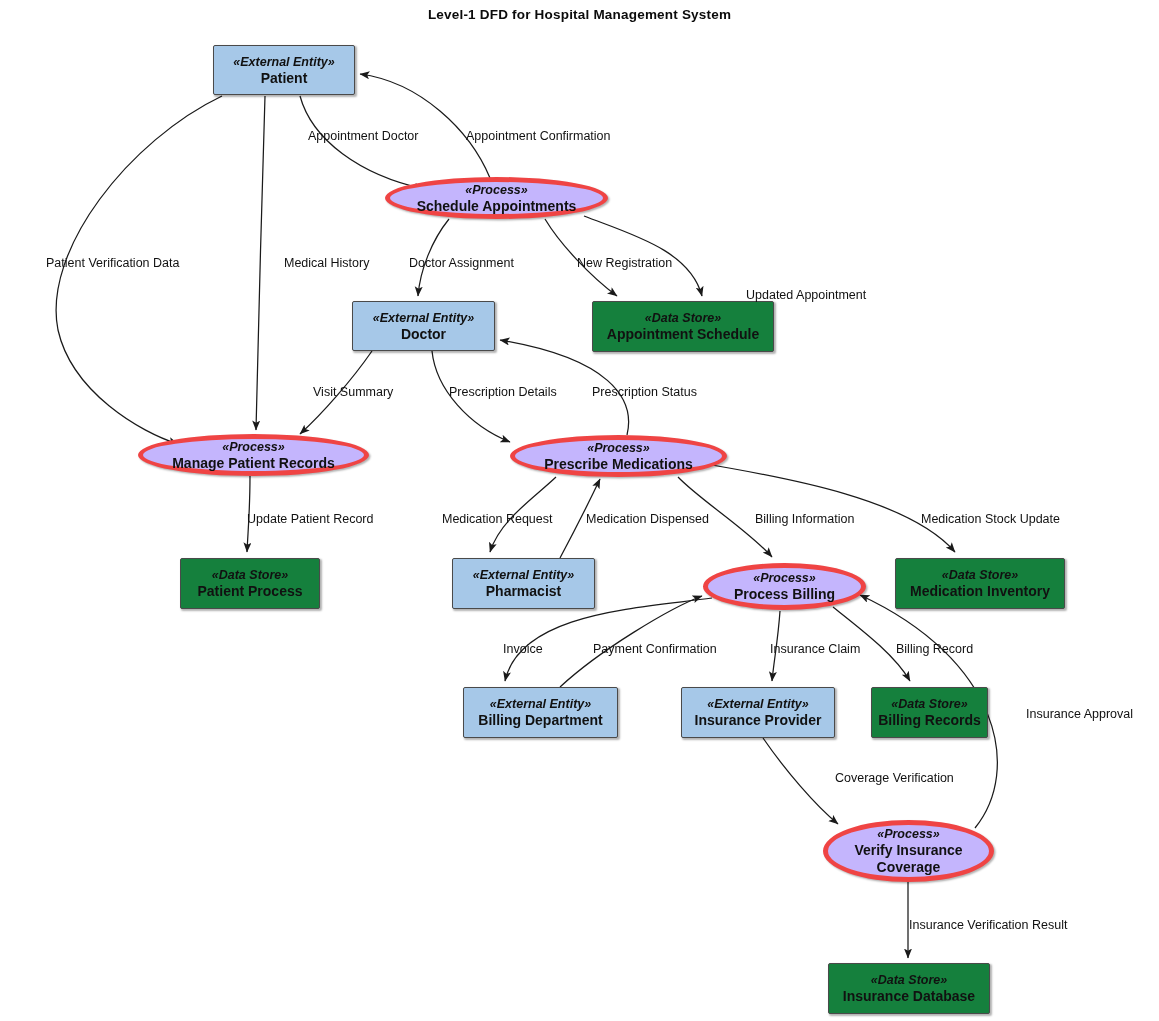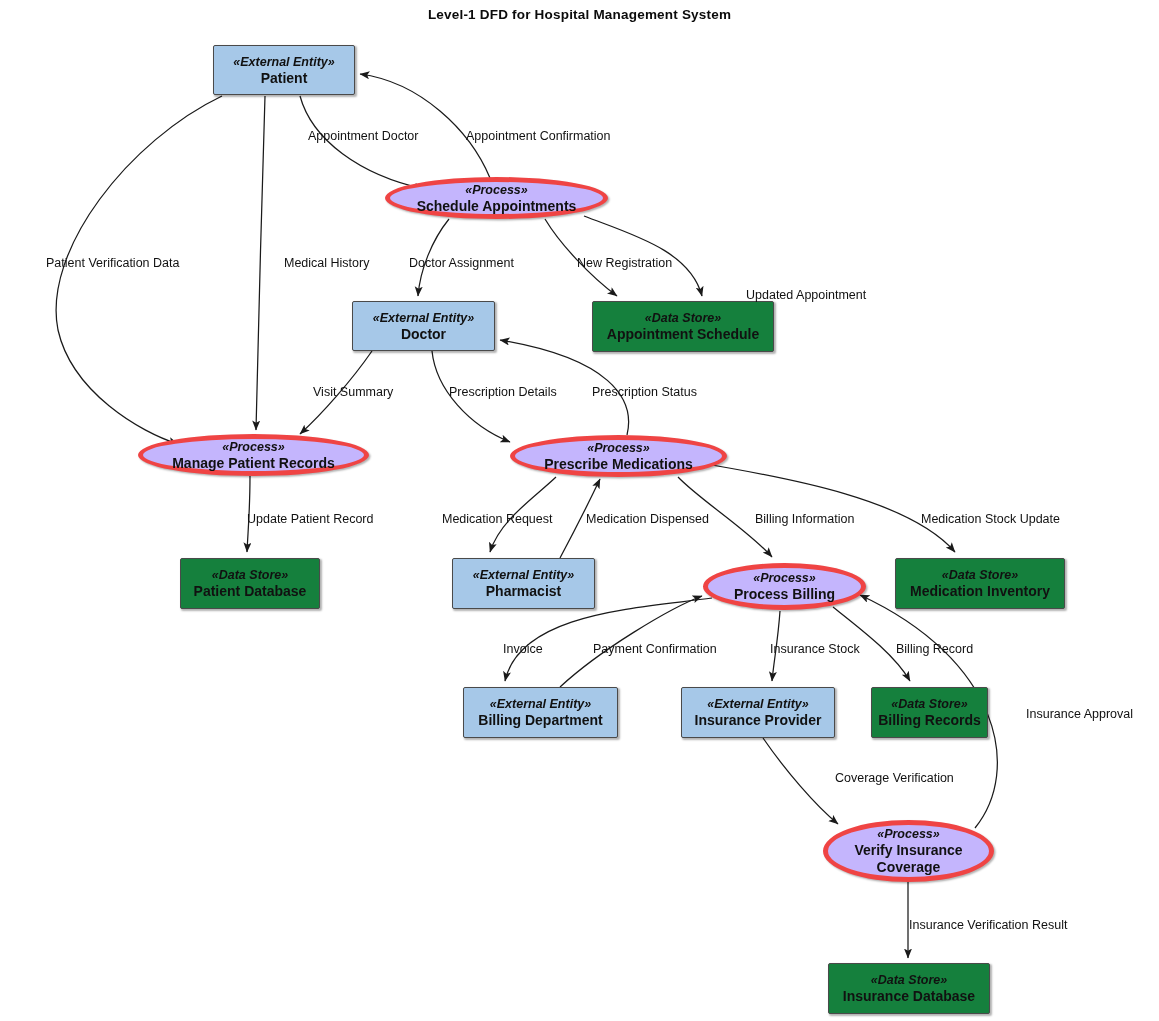--- a/index.html
+++ b/index.html
@@ -108,21 +108,21 @@
     <div class="label">Manage Patient Records</div>
   </div>
 
   <div class="node proc" style="left:510px;top:435px;width:217px;height:42px;">
     <div class="stereo">«Process»</div>
     <div class="label">Prescribe Medications</div>
   </div>
 
   <div class="node box ds" style="left:180px;top:558px;width:140px;height:51px;">
     <div class="stereo">«Data Store»</div>
-    <div class="label">Patient Database</div>
+    <div class="label">Patient Process</div>
   </div>
 
   <div class="node box ext" style="left:452px;top:558px;width:143px;height:51px;">
     <div class="stereo">«External Entity»</div>
     <div class="label">Pharmacist</div>
   </div>
 
   <div class="node proc" style="left:703px;top:563px;width:163px;height:47px;">
     <div class="stereo">«Process»</div>
     <div class="label">Process Billing</div>
@@ -169,19 +169,19 @@
   <div class="elabel" style="left:313px;top:385px;">Visit Summary</div>
   <div class="elabel" style="left:449px;top:385px;">Prescription Details</div>
   <div class="elabel" style="left:592px;top:385px;">Prescription Status</div>
   <div class="elabel" style="left:247px;top:512px;">Update Patient Record</div>
   <div class="elabel" style="left:442px;top:512px;">Medication Request</div>
   <div class="elabel" style="left:586px;top:512px;">Medication Dispensed</div>
   <div class="elabel" style="left:755px;top:512px;">Billing Information</div>
   <div class="elabel" style="left:921px;top:512px;">Medication Stock Update</div>
   <div class="elabel" style="left:503px;top:642px;">Invoice</div>
   <div class="elabel" style="left:593px;top:642px;">Payment Confirmation</div>
-  <div class="elabel" style="left:770px;top:642px;">Insurance Stock</div>
+  <div class="elabel" style="left:770px;top:642px;">Insurance Claim</div>
   <div class="elabel" style="left:896px;top:642px;">Billing Record</div>
   <div class="elabel" style="left:835px;top:771px;">Coverage Verification</div>
   <div class="elabel" style="left:1026px;top:707px;">Insurance Approval</div>
   <div class="elabel" style="left:909px;top:918px;">Insurance Verification Result</div>
 
 </div>
 
 </body></html>

